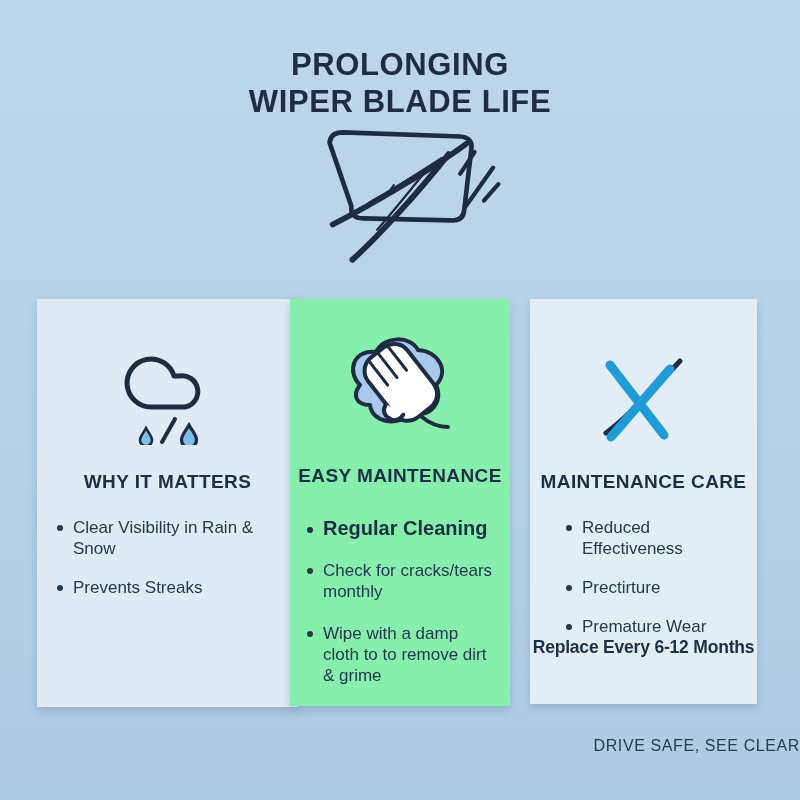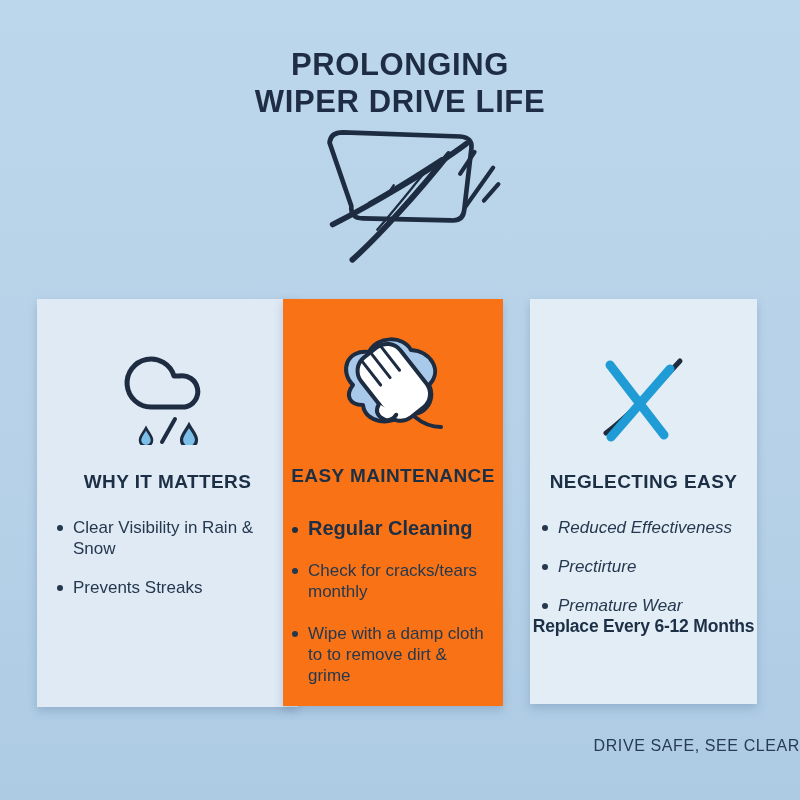--- a/index.html
+++ b/index.html
@@ -17,21 +17,21 @@
   }
   .hero {
     position: absolute; top: 122px; left: 295px; width: 210px; height: 145px;
   }
   .card {
     position: absolute; top: 299px;
     box-shadow: 0 4px 9px rgba(70, 100, 140, 0.28);
     display: flex; flex-direction: column; align-items: center;
   }
   .card-1 { left: 37px;  width: 261px; height: 408px; background: #dfeaf5; }
-  .card-2 { left: 283px; width: 220px; height: 407px; background: #f97316; }
+  .card-2 { left: 290px; width: 220px; height: 407px; background: #86efac; }
   .card-3 { left: 530px; width: 227px; height: 405px; background: #e3edf6; }
   .icon-wrap {
     height: 148px; display: flex; align-items: flex-end; justify-content: center;
     padding-bottom: 2px;
   }
   .card-2 .icon-wrap { height: 142px; }
   .card-heading {
     margin-top: 24px; font-size: 19px; font-weight: bold;
     color: #1d2f45; letter-spacing: 0.4px; text-align: center;
   }
@@ -41,40 +41,40 @@
   .bullet {
     display: flex; align-items: flex-start; margin-top: 18px;
     font-size: 17px; line-height: 21px; color: #25384e;
   }
   .bullet .dot {
     width: 6px; height: 6px; border-radius: 50%; background: #25384e;
     margin: 8px 10px 0 0; flex: 0 0 6px;
   }
   .bullet.lead { font-size: 20px; font-weight: bold; color: #1d2f45; }
   .bullet.lead .dot { margin-top: 9px; background: #1d2f45; }
-  .card-2 .bullets { padding: 10px 12px 0 9px; }
+  .card-2 .bullets { padding: 10px 12px 0 17px; }
   .card-2 .bullet { margin-top: 21px; }
-  .card-3 .bullets { padding: 6px 10px 0 12px; font-style: italic; }
+  .card-3 .bullets { padding: 6px 10px 0 36px; }
   .card-footnote {
     font-size: 17.5px; font-weight: bold;
     color: #1d2f45; letter-spacing: -0.2px; text-align: center; width: 100%;
   }
   .footer-tagline {
     position: absolute; top: 737px; left: 0; width: 100%;
     text-align: right; font-size: 16px; font-weight: 500;
     color: #273c52; letter-spacing: 0.6px;
   }
   svg .ln { stroke: #1d2c40; stroke-linecap: round; stroke-linejoin: round; fill: none; }
 </style>
 </head>
 <body>
 
 <h1 class="page-title">
   <span>PROLONGING</span><br>
-  <span>WIPER DRIVE LIFE</span>
+  <span>WIPER BLADE LIFE</span>
 </h1>
 
 <div class="hero">
   <svg width="210" height="145" viewBox="0 0 200 140">
 
     <path class="ln" stroke-width="4.5" d="M32,20 Q33,10 45,10 L158,14 Q170,15 169,25 L162,85 Q161,96 149,95 L64,93 Q52,93 53,81 Z"></path>
 
     <path class="ln" stroke-width="5.5" d="M35,99 C72,80 132,45 164,21"></path>
     <path class="ln" stroke-width="2.2" d="M70,78 C95,64 120,48 140,35"></path>
     <path class="ln" stroke-width="2.2" d="M88,70 l6,-9"></path>
@@ -154,21 +154,21 @@
     <svg width="104" height="100" viewBox="0 0 100 100">
 
       <path class="ln" stroke-width="5" d="M12,88 C34,72 64,40 86,16"></path>
       <path class="ln" stroke-width="2.2" d="M30,72 C44,58 58,44 70,31"></path>
       <path class="ln" stroke-width="2.2" d="M44,60 l5,-8"></path>
 
       <path d="M16,20 L70,90" stroke="#1f9cd6" stroke-width="9" stroke-linecap="round" fill="none"></path>
       <path d="M76,24 L17,92" stroke="#1f9cd6" stroke-width="9" stroke-linecap="round" fill="none"></path>
     </svg>
   </div>
-  <h2 class="card-heading">NEGLECTING EASY</h2>
+  <h2 class="card-heading">MAINTENANCE CARE</h2>
   <ul class="bullets">
     <li class="bullet">
       <span class="dot"></span>
       <span>Reduced Effectiveness</span>
     </li>
     <li class="bullet">
       <span class="dot"></span>
       <span>Prectirture</span>
     </li>
     <li class="bullet">

